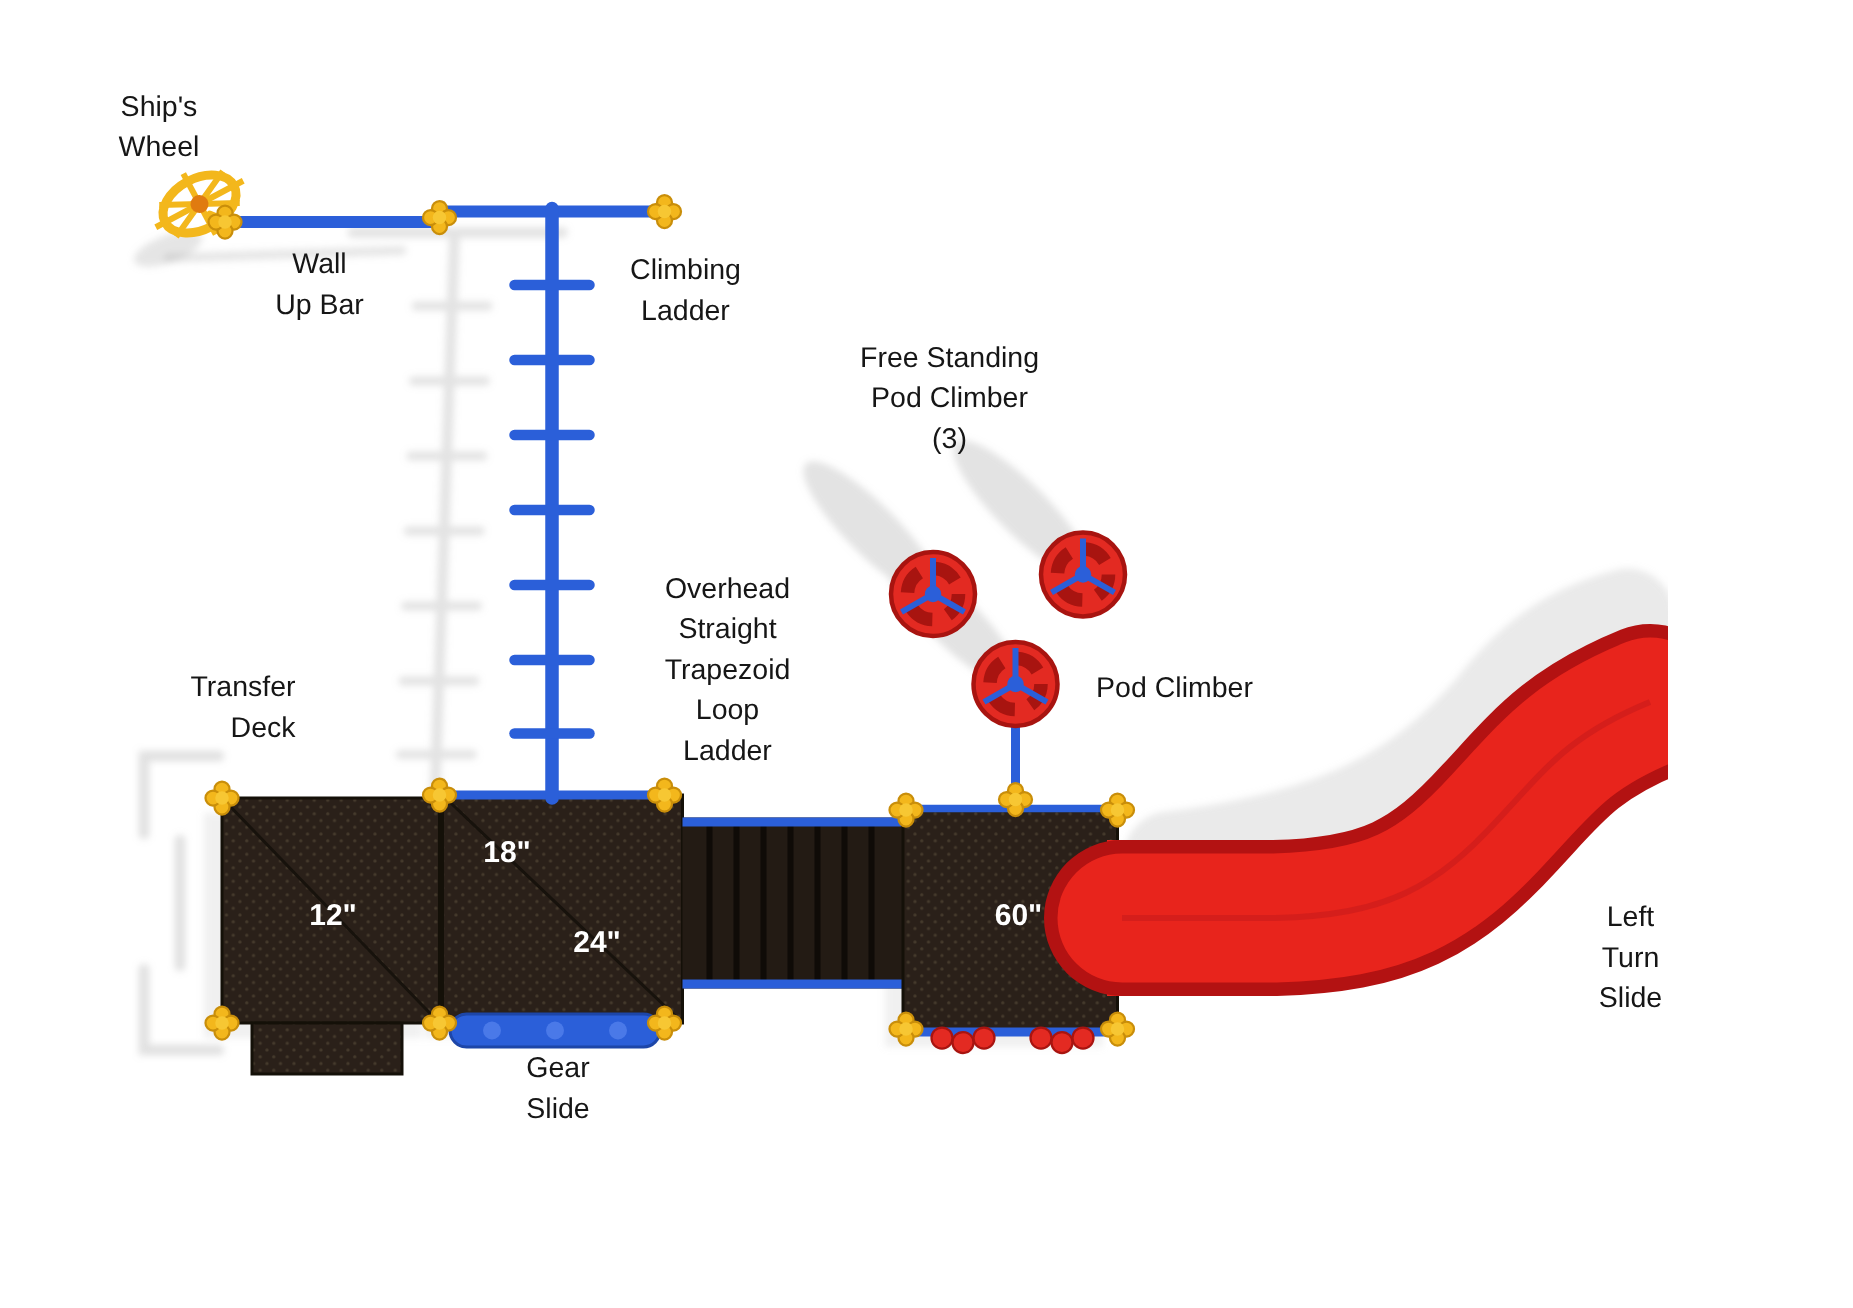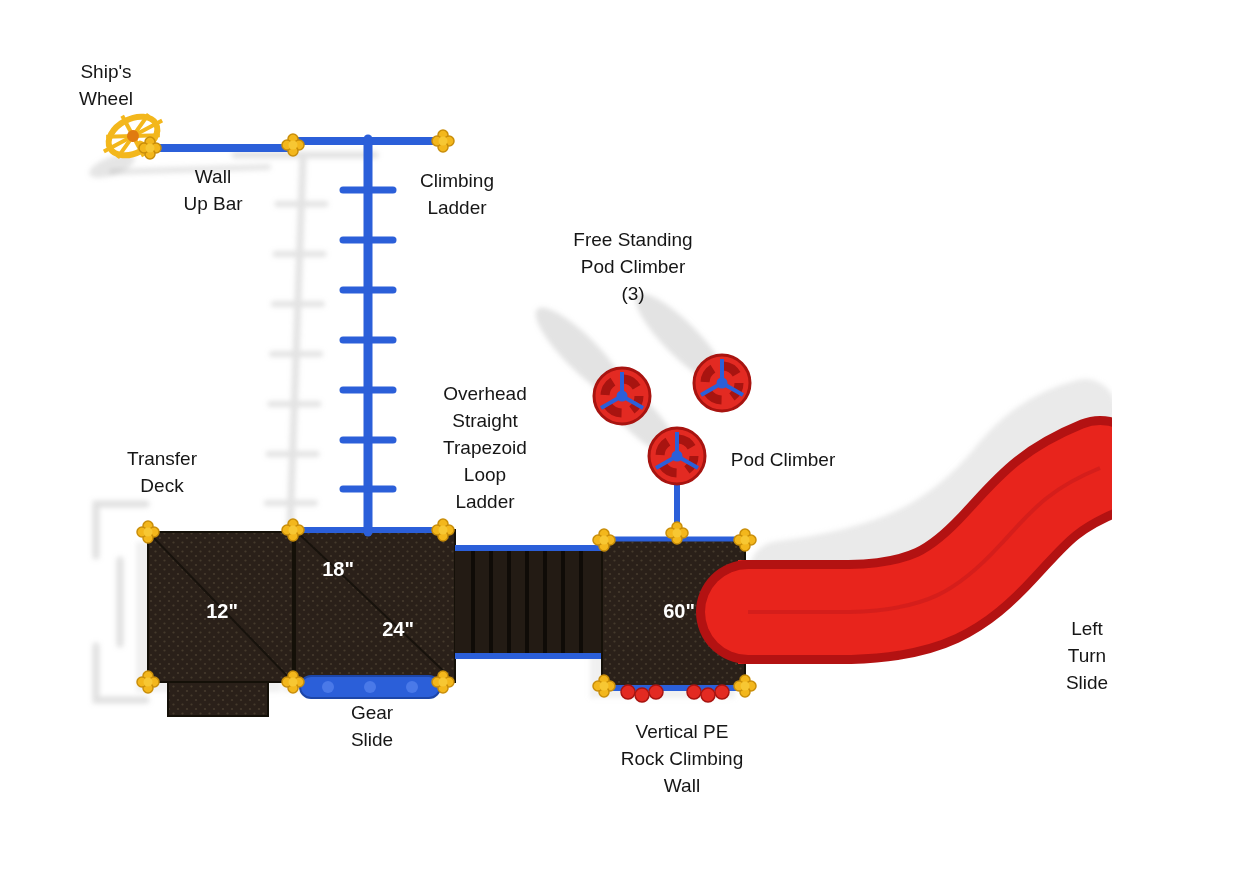--- a/index.html
+++ b/index.html
@@ -220,29 +220,26 @@
   <div class="label" style="left:457px; top:195px;">Climbing
 Ladder</div>
   <div class="label" style="left:633px; top:267px;">Free Standing
 Pod Climber
 (3)</div>
   <div class="label" style="left:459px; top:448px;margin-left:26px;">Overhead
 Straight
 Trapezoid
 Loop
 Ladder</div>
-  <div class="label" style="left:162px; top:473px;">Transfer
+  <div class="label" style="left:162px; top:473px;text-align:right;">Transfer
 Deck</div>
   <div class="label" style="left:783px; top:460px;">Pod Climber</div>
   <div class="label" style="left:372px; top:727px;">Gear
 Slide</div>
-  <div class="label" style="left:682px; top:759px;">Vertical PE
-Rock Climbing
-Wall</div>
-  <div class="label" style="left:1087px; top:656px;">Left
+  <div class="label" style="left:1087px; top:640px;">Left
 Turn
 Slide</div>
 
   <div class="deck-size" style="left:222px; top:611px;">12"</div>
   <div class="deck-size" style="left:338px; top:569px;">18"</div>
   <div class="deck-size" style="left:398px; top:629px;">24"</div>
   <div class="deck-size" style="left:679px; top:611px;">60"</div>
 
 </div>
 

